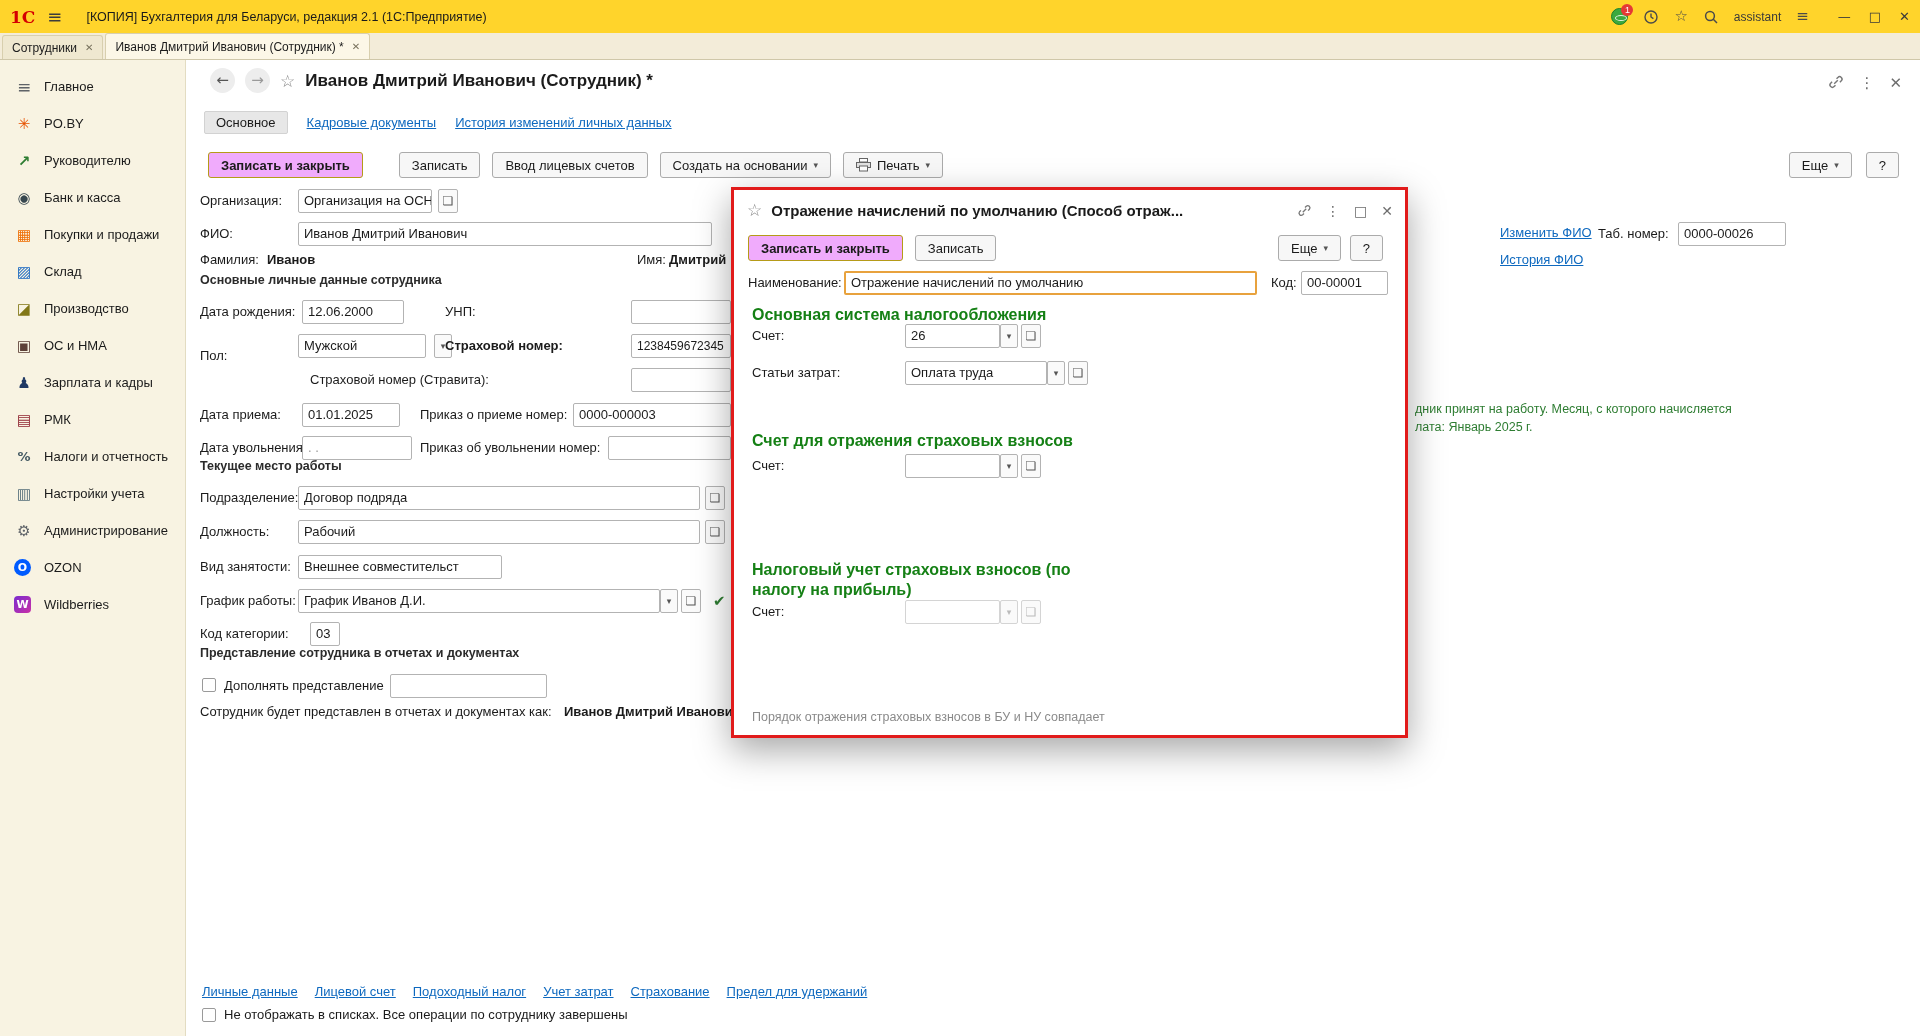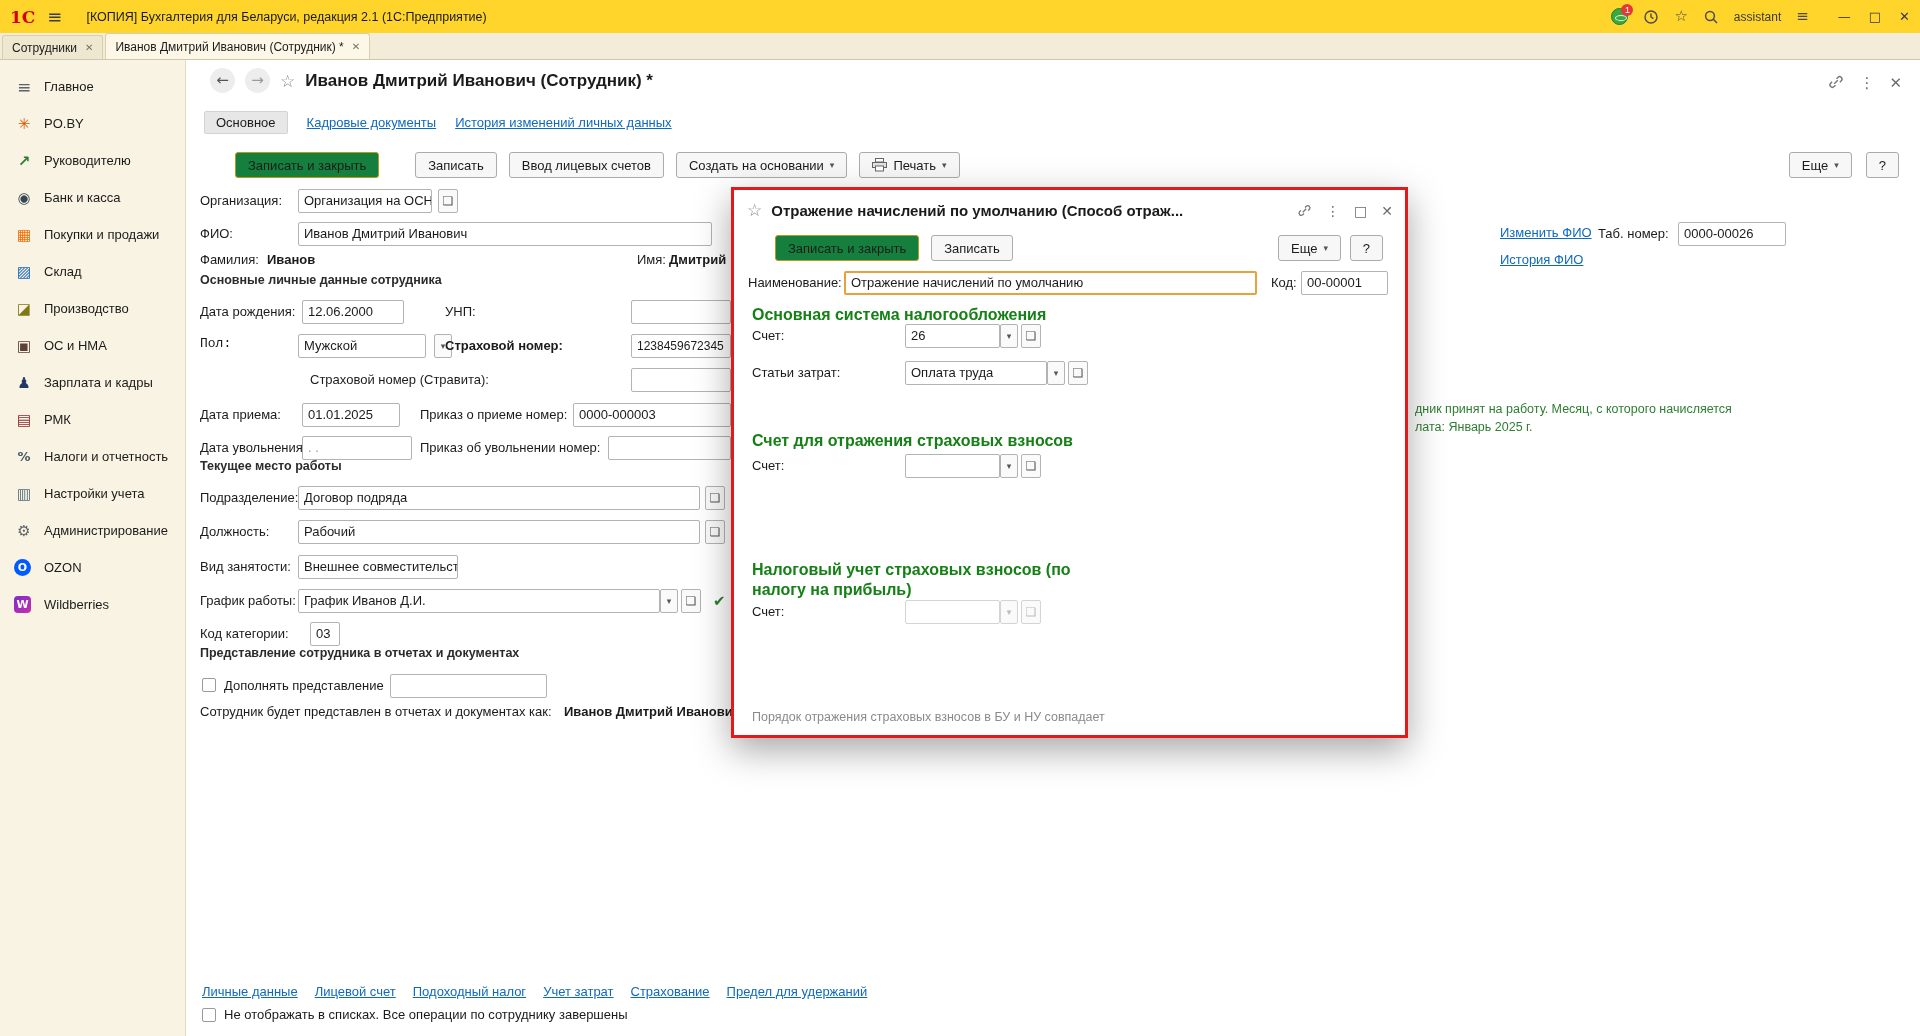--- a/index.html
+++ b/index.html
@@ -55,21 +55,21 @@
   .star { color:#8a8a8a; font-size:17px; }
   .page-title { font-size:17px; font-weight:bold; }
   .hdr-ic { position:absolute; top:14px; display:flex; gap:15px; color:#6d6d6d; font-size:15px; }
 
   .navtabs { position:absolute; left:18px; top:51px; display:flex; align-items:center; gap:19px; font-size:13px; }
   .navtab-active { background:#e7e7e7; border:1px solid #d2d2d2; border-radius:2px; padding:3px 11px; }
   .link { color:#0e69bf; text-decoration:underline; cursor:pointer; }
 
   .toolbar { position:absolute; left:22px; top:92px; display:flex; align-items:center; gap:12px; }
   .btn { display:inline-flex; align-items:center; gap:6px; height:26px; padding:0 12px; background:#f7f7f7; border:1px solid #ababab; border-radius:3px; font-size:13px; white-space:nowrap; }
-  .btn-primary { background:#15803d; border-color:#b59b18; font-weight:normal;margin-left:27px; }
+  .btn-primary { background:#f0abfc; border-color:#b59b18; font-weight:bold; }
   .dd { font-size:9px; color:#555; }
   .tb-right-grp { position:absolute; right:21px; top:92px; display:flex; gap:14px; }
 
   .lbl { position:absolute; font-size:13px; line-height:24px; white-space:nowrap; }
   .sect { position:absolute; font-size:12.5px; font-weight:bold; white-space:nowrap; color:#2b2b2b; }
   .inp { position:absolute; height:24px; background:#fff; border:1px solid #b3b3b3; border-radius:2px; font-size:13px; line-height:22px; padding:0 5px; white-space:nowrap; overflow:hidden; }
   .ddbtn { position:absolute; width:18px; height:24px; border:1px solid #b3b3b3; border-radius:2px; background:#fafafa; text-align:center; line-height:22px; font-size:9px; color:#555; }
   .openbtn { position:absolute; width:20px; height:24px; border:1px solid #b3b3b3; border-radius:2px; background:#fafafa; text-align:center; line-height:22px; font-size:12px; color:#555; }
   .cb { position:absolute; width:14px; height:14px; border:1px solid #9a9a9a; border-radius:2px; background:#fff; }
   .bold { font-weight:bold; }
@@ -266,21 +266,21 @@
     <span class="lbl" style="left:451px;top:188px;">Имя:</span>
     <span class="lbl bold" style="left:483px;top:188px;">Дмитрий</span>
 
     <div class="sect" style="left:14px;top:213px;">Основные личные данные сотрудника</div>
 
     <span class="lbl" style="left:14px;top:240px;">Дата рождения:</span>
     <div class="inp" style="left:116px;top:240px;width:102px;">12.06.2000</div>
     <span class="lbl" style="left:259px;top:240px;">УНП:</span>
     <div class="inp" style="left:445px;top:240px;width:100px;"></div>
 
-    <span class="lbl" style="left:14px;top:272px;font-family:Liberation Mono, monospace;">Пол:</span>
+    <span class="lbl" style="left:14px;top:284px;">Пол:</span>
     <div class="inp" style="left:112px;top:274px;width:128px;">Мужской</div>
     <span class="ddbtn glyph" style="left:248px;top:274px;">▾</span>
     <span class="lbl" style="left:259px;top:274px;font-weight:bold;">Страховой номер:</span>
     <div class="inp" style="left:445px;top:274px;width:100px;font-size:12px;">1238459672345</div>
 
     <span class="lbl" style="left:124px;top:308px;">Страховой номер (Стравита):</span>
     <div class="inp" style="left:445px;top:308px;width:100px;"></div>
 
     <span class="lbl" style="left:14px;top:343px;">Дата приема:</span>
     <div class="inp" style="left:116px;top:343px;width:98px;">01.01.2025</div>
@@ -296,21 +296,21 @@
 
     <span class="lbl" style="left:14px;top:426px;">Подразделение:</span>
     <div class="inp" style="left:112px;top:426px;width:402px;">Договор подряда</div>
     <span class="openbtn glyph" style="left:519px;top:426px;">❏</span>
 
     <span class="lbl" style="left:14px;top:460px;">Должность:</span>
     <div class="inp" style="left:112px;top:460px;width:402px;">Рабочий</div>
     <span class="openbtn glyph" style="left:519px;top:460px;">❏</span>
 
     <span class="lbl" style="left:14px;top:495px;">Вид занятости:</span>
-    <div class="inp" style="left:112px;top:495px;width:160px;">Внешнее совместительст</div>
+    <div class="inp" style="left:112px;top:495px;width:204px;">Внешнее совместительст</div>
 
     <span class="lbl" style="left:14px;top:529px;">График работы:</span>
     <div class="inp" style="left:112px;top:529px;width:362px;">График Иванов Д.И.</div>
     <span class="ddbtn glyph" style="left:474px;top:529px;">▾</span>
     <span class="openbtn glyph" style="left:495px;top:529px;">❏</span>
     <span class="green-check glyph" style="left:527px;top:532px;">✔</span>
 
     <span class="lbl" style="left:14px;top:562px;">Код категории:</span>
     <div class="inp" style="left:124px;top:562px;width:30px;">03</div>
 

